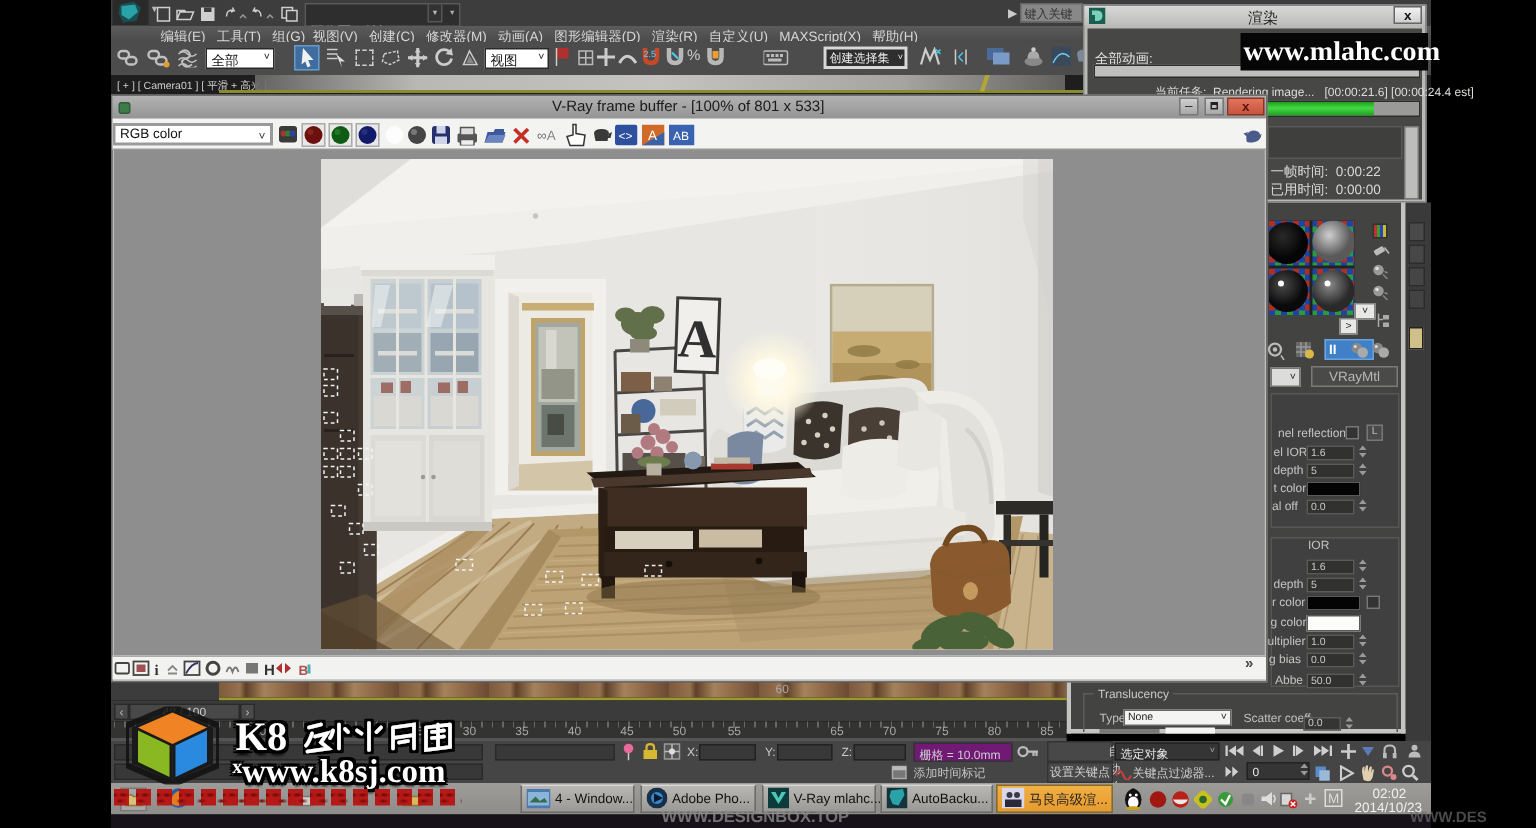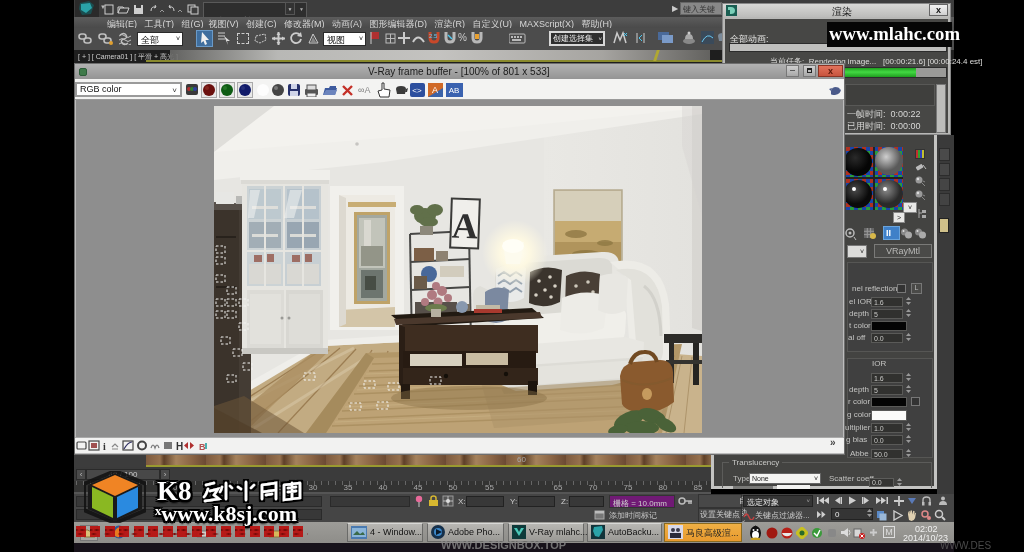--- a/index.html
+++ b/index.html
@@ -230,21 +230,21 @@
 <svg style="left:845px;top:228px;" width="13" height="12">
         <circle cx="5" cy="5" r="4" fill="none" stroke="#bbb" stroke-width="1.5"></circle>
         <circle cx="5" cy="5" r="1.5" fill="#bbb"></circle>
         <path d="M9,9 l2,3" stroke="#bbb"></path>
       </svg>
 <svg style="left:863px;top:227px;" width="14" height="13">
         <rect x="1" y="1" width="10" height="10" fill="#666"></rect>
         <path d="M1,4.3 H11 M1,7.6 H11 M4.3,1 V11 M7.6,1 V11" stroke="#999"></path>
         <circle cx="10" cy="9" r="3" fill="#d8b84a"></circle>
       </svg>
-<div style="left:883px;top:226px;width:17px;height:14px;background:#3f80c8;border:1px solid #6aa4dc;">
+<div style="left:883px;top:226px;width:33px;height:14px;background:#3f80c8;border:1px solid #6aa4dc;">
         <span style="left:2px;top:1px;color:#fff;font-size:9px;font-weight:bold;">II</span>
       </div>
 <svg style="left:900px;top:227px;" width="13" height="13">
         <circle cx="4.5" cy="5" r="3.5" fill="#888"></circle>
         <circle cx="8.5" cy="8" r="3.5" fill="#aaa"></circle>
         <circle cx="3.5" cy="4" r="1" fill="#ddd"></circle>
       </svg>
 <svg style="left:914px;top:227px;" width="13" height="13">
         <circle cx="4.5" cy="5" r="3.5" fill="#888"></circle>
         <circle cx="8.5" cy="8" r="3.5" fill="#aaa"></circle>
@@ -1027,20 +1027,20 @@
     <path d="M60,6 L60,20 M60,6 L74,4 L74,20 M60,13 L74,11 M64,16 L70,15"></path>
     <path d="M82,6 L82,21 L98,19 L98,4 M82,6 L98,4 M86,9 L94,8 M86,13 L94,12 M90,4 L90,20"></path>
   </g>
 </svg>
 <div class="t" style="left:155px;top:501px;color:#fff;font-size:22px;font-weight:bold;font-family:'Liberation Serif',serif;text-shadow:-2px -2px 0 #000,2px 2px 0 #000,-2px 2px 0 #000,2px -2px 0 #000,0 -2px 0 #000,0 2px 0 #000,-2px 0 0 #000,2px 0 0 #000,0 3px 2px #000;">ˣwww.k8sj.com</div>
 <div style="left:76px;top:526px;width:232px;height:11px;background:repeating-linear-gradient(90deg,#b81311 0,#b81311 10px,rgba(184,19,17,0) 10px,rgba(184,19,17,0) 14.5px);opacity:.95;"></div>
 <div style="left:76px;top:529px;width:232px;height:2px;background:repeating-linear-gradient(90deg,#6e0a08 0,rgba(110,10,8,0) 3px,#6e0a08 6px,rgba(110,10,8,0) 10px,rgba(110,10,8,0) 14.5px);"></div>
 <div style="left:76px;top:533px;width:232px;height:2px;background:repeating-linear-gradient(90deg,rgba(110,10,8,0) 1px,#7a0c0a 4px,rgba(110,10,8,0) 8px,rgba(110,10,8,0) 14.5px);"></div>
 
 <div class="t" style="left:441px;top:539px;color:#8a8a8a;font-size:11px;font-weight:bold;opacity:0.8;">WWW.DESIGNBOX.TOP</div>
-<div class="t" style="left:940px;top:540px;color:#6a6a6a;font-size:10px;font-weight:normal;opacity:0.7;">WWW.DES</div>
+<div class="t" style="left:940px;top:540px;color:#6a6a6a;font-size:10px;font-weight:bold;opacity:0.7;">WWW.DES</div>
 </div>
 
 <div id="task"></div>
 
 <div id="marks"></div>
 
 </div>
 
 </body></html>

